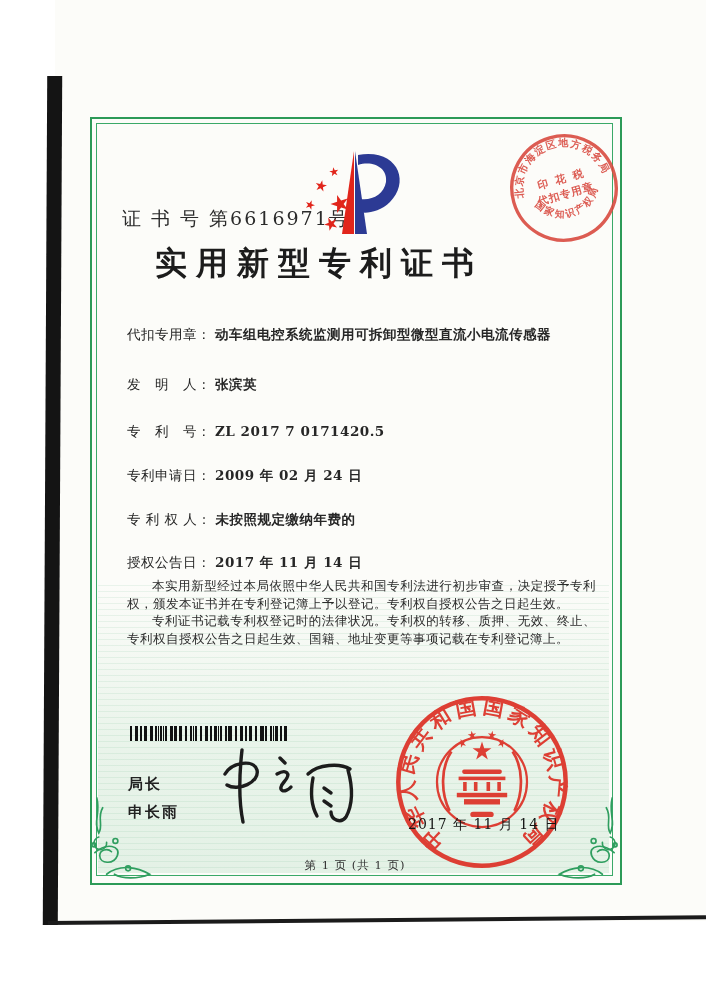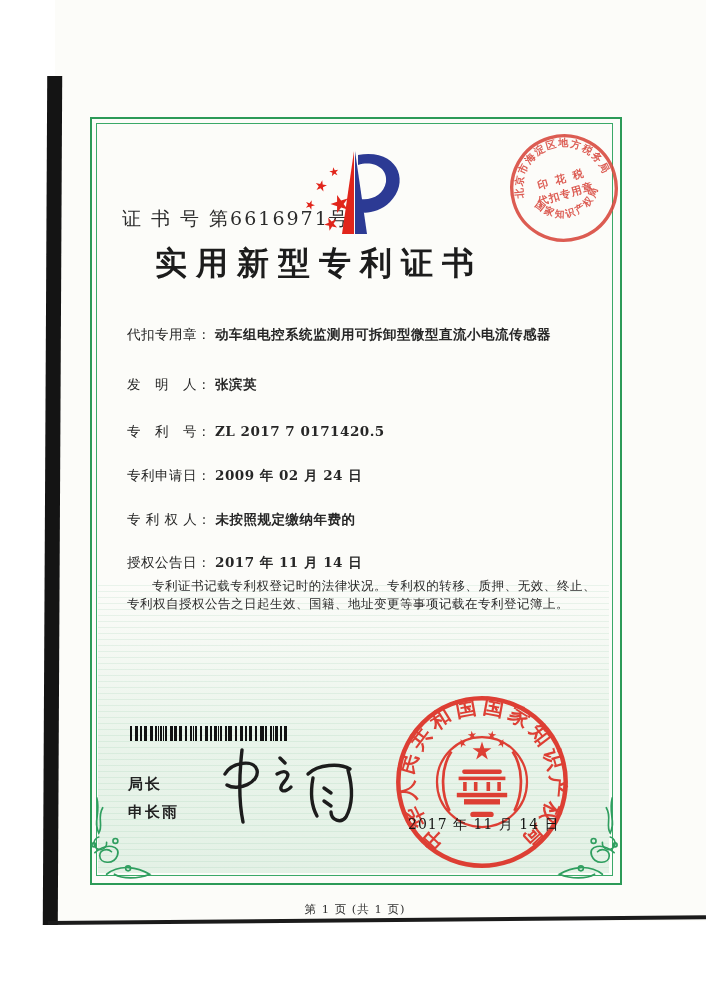--- a/index.html
+++ b/index.html
@@ -67,21 +67,21 @@
     font-family:Liberation Sans, sans-serif;
     font-size:15px;font-weight:600;color:#222;line-height:28px;letter-spacing:2px;
   }
   .signature{position:absolute;left:212px;top:742px;width:160px;height:90px;z-index:4;}
   .seal{position:absolute;left:392px;top:692px;width:180px;height:180px;z-index:5;opacity:0.93;}
   .seal-date{
     position:absolute;left:408px;top:816px;width:160px;z-index:6;
     font-size:14px;letter-spacing:1px;color:#141414;white-space:nowrap;
   }
   .footer{
-    position:absolute;left:155px;top:902px;width:400px;text-align:center;
+    position:absolute;left:155px;top:858px;width:400px;text-align:center;
     font-size:11.5px;color:#333;letter-spacing:1px;z-index:3;
   }
   .tax-stamp{
     position:absolute;left:506px;top:130px;width:116px;height:116px;z-index:7;
     transform:rotate(-16deg);opacity:0.88;
   }
   .flourish{position:absolute;width:88px;height:88px;z-index:2;}
   .flourish-bl{left:89px;top:796px;}
   .flourish-br{left:532px;top:796px;transform:scaleX(-1);}
   svg text{font-family:"DejaVu Serif","Liberation Serif",serif;}
@@ -144,20 +144,21 @@
 <div class="title">实用新型专利证书</div>
 
 <div class="field f0"><span>代扣专用章：</span><span class="val">动车组电控系统监测用可拆卸型微型直流小电流传感器</span></div>
 <div class="field f1"><span>发　明　人：</span><span class="val">张滨英</span></div>
 <div class="field f2"><span>专　利　号：</span><span class="val">ZL 2017 7 0171420.5</span></div>
 <div class="field f3"><span>专利申请日：</span><span class="val">2009 年 02 月 24 日</span></div>
 <div class="field f4"><span>专 利 权 人：</span><span class="val">未按照规定缴纳年费的</span></div>
 <div class="field f5"><span>授权公告日：</span><span class="val">2017 年 11 月 14 日</span></div>
 
 <div class="paragraphs">
+  <p>本实用新型经过本局依照中华人民共和国专利法进行初步审查，决定授予专利权，颁发本证书并在专利登记簿上予以登记。专利权自授权公告之日起生效。</p>
   <p>专利证书记载专利权登记时的法律状况。专利权的转移、质押、无效、终止、专利权自授权公告之日起生效、国籍、地址变更等事项记载在专利登记簿上。</p>
 </div>
 
 <div class="barcode"></div>
 
 <div class="officer">
   <div>局长</div>
   <div>申长雨</div>
 </div>
 

